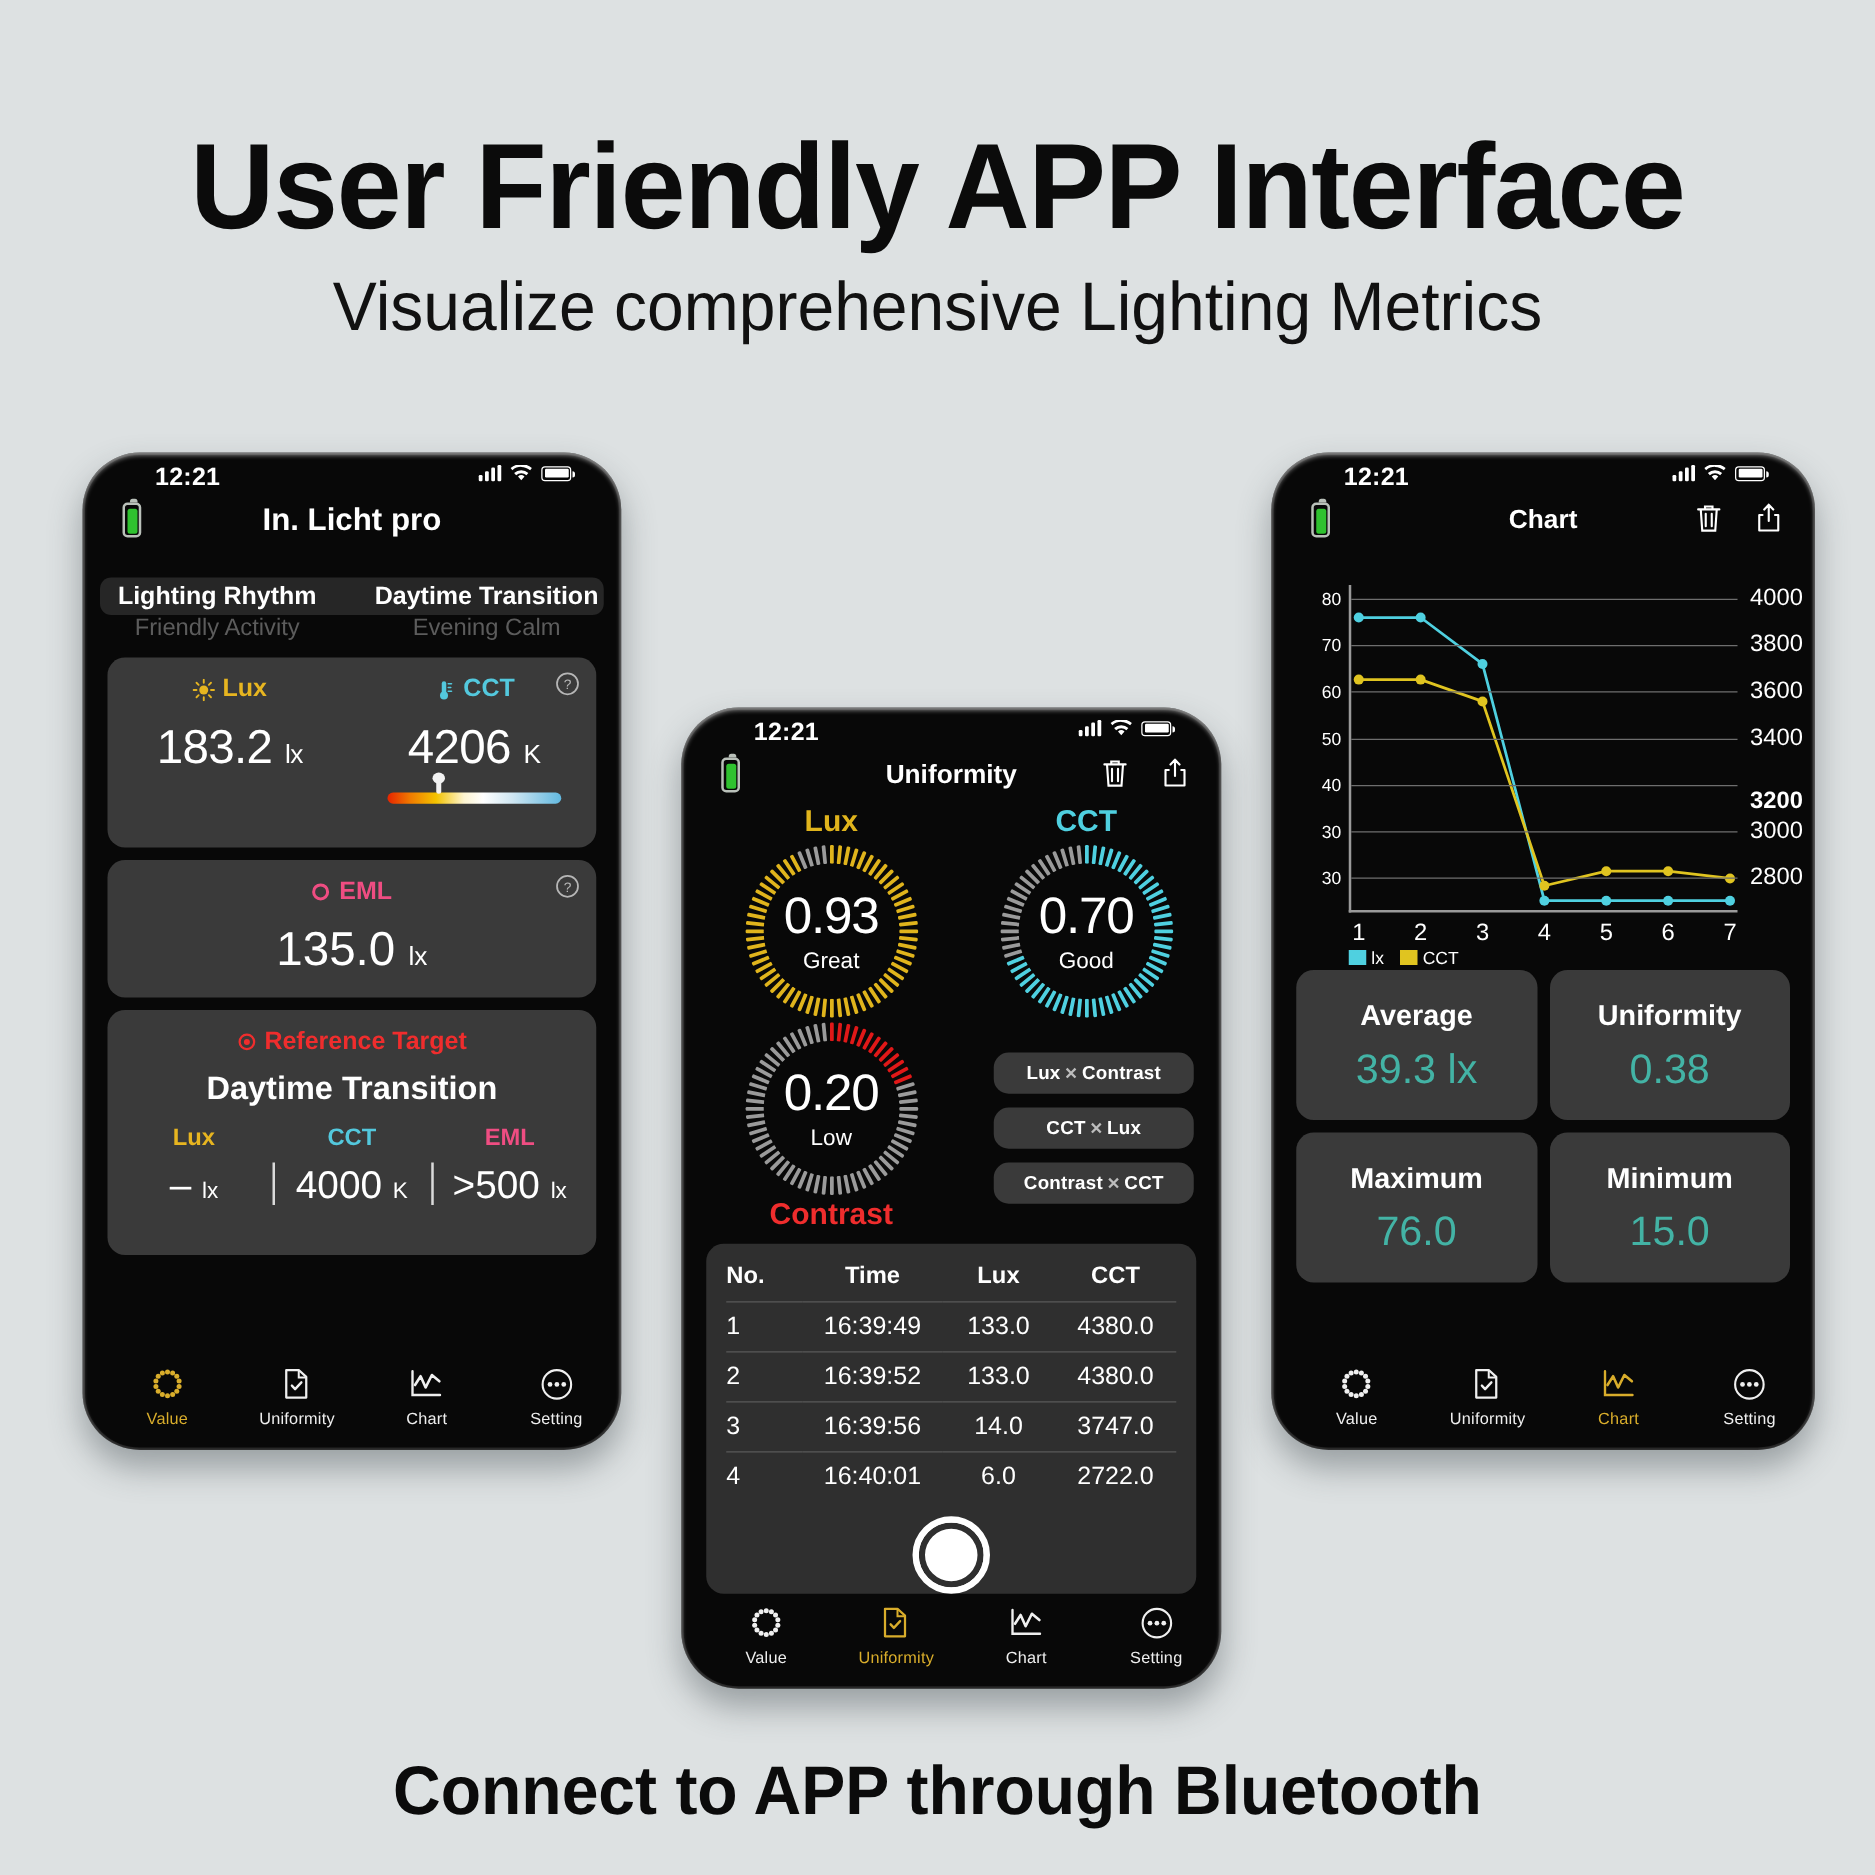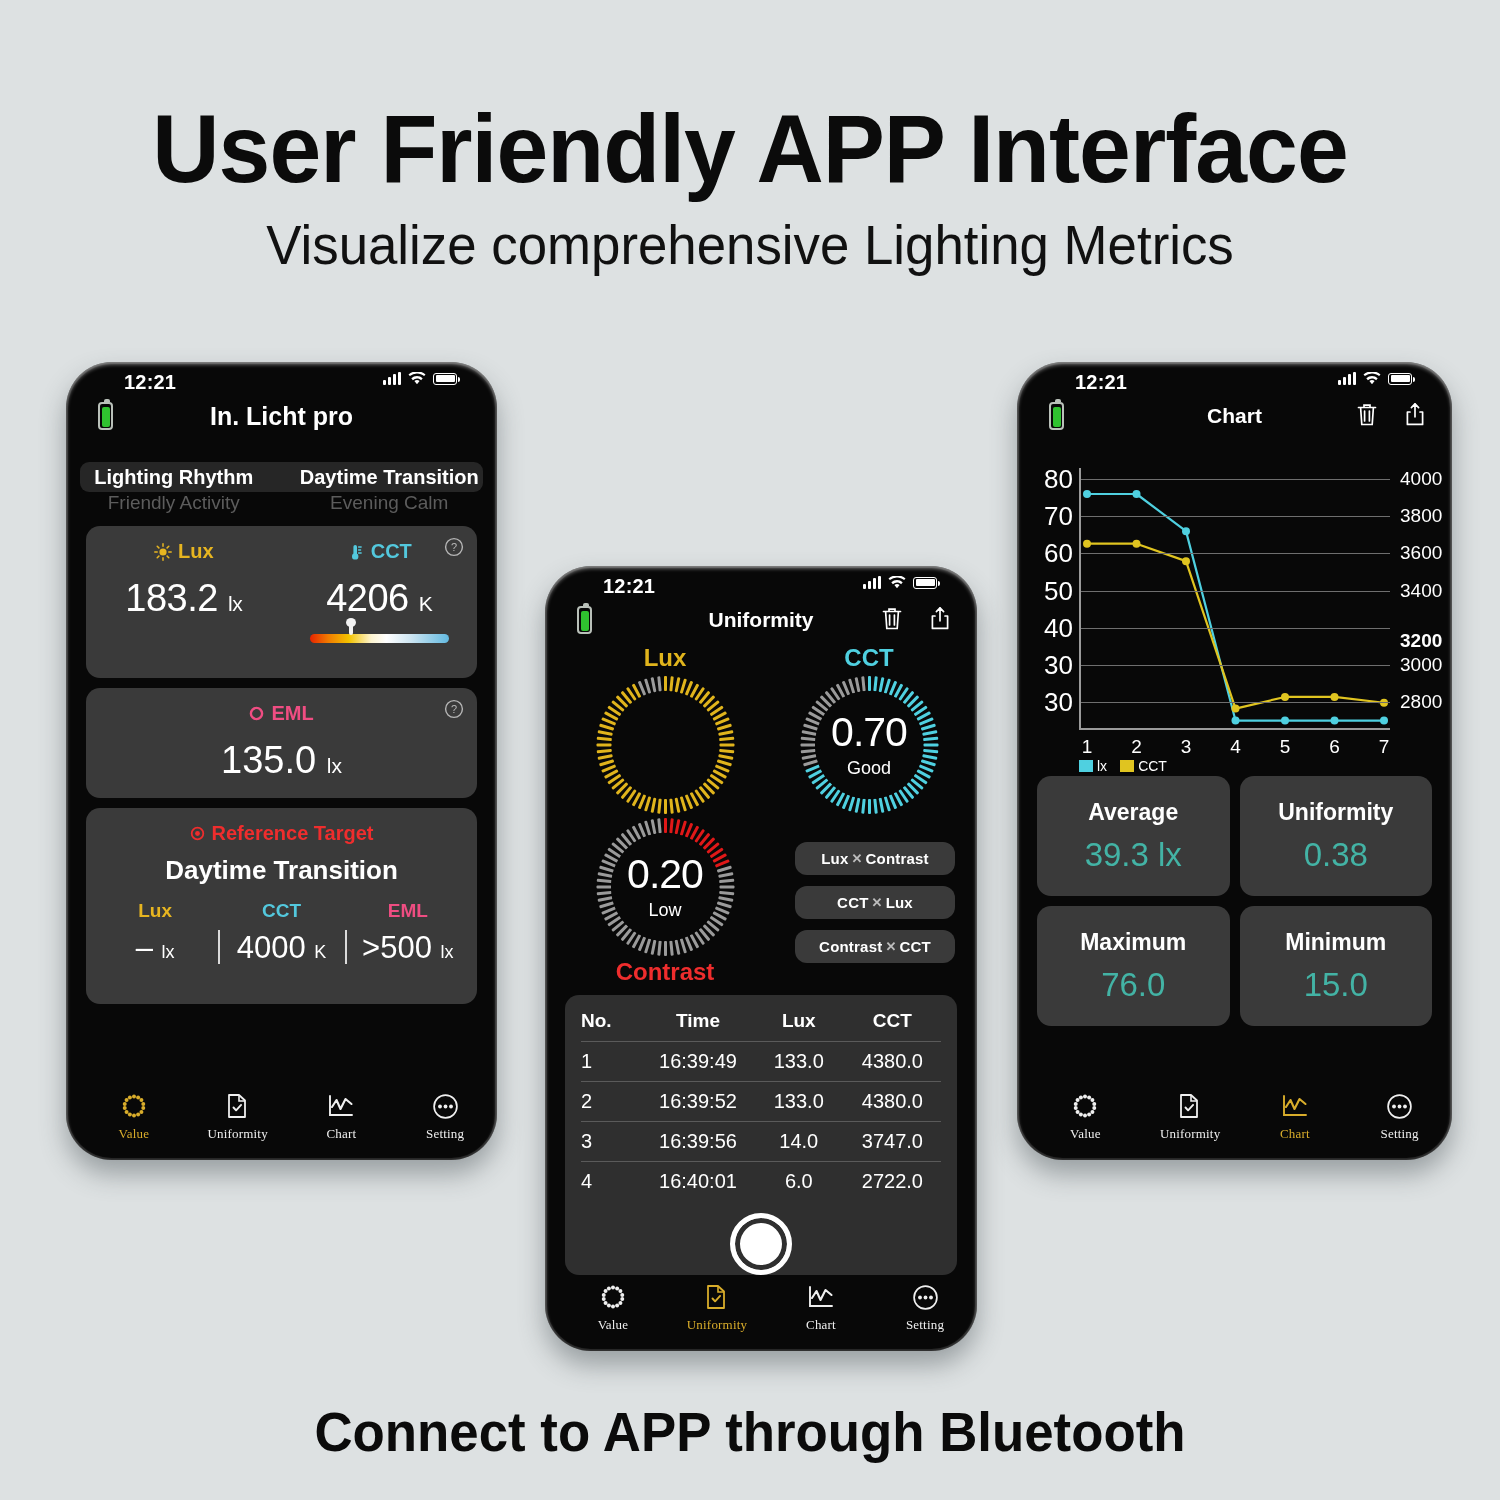--- a/index.html
+++ b/index.html
@@ -98,21 +98,21 @@
   .ref-name{ text-align:center; font-size:26px; font-weight:bold; padding-top:10px; }
   .ref-grid{ display:flex; padding:14px 6px 18px 6px; }
   .ref-cell{ width:33.33%; text-align:center; position:relative; }
   .ref-cell + .ref-cell::before{ content:""; position:absolute; left:0; top:30px; width:2px; height:34px; background:#dadada; }
   .rc-lbl{ font-size:19px; font-weight:bold; }
   .rc-lbl.lux{color:#e7b520} .rc-lbl.cct{color:#53c8dd} .rc-lbl.eml{color:#ef4d82}
   .rc-val{ font-size:31px; margin-top:8px; }
   .rc-val small{ font-size:18px; }
 
   
-  .tabbar{ position:absolute; left:16px; right:0; bottom:18px; display:flex;font-family:Liberation Serif, serif; }
+  .tabbar{ position:absolute; left:16px; right:0; bottom:18px; display:flex; }
   .tab{ width:25%; text-align:center; color:#efefef; }
   .tab .tlabel{ font-size:13px; margin-top:5px; letter-spacing:.2px; }
   .tab.active{ color:#d9ad2b; }
   .tabicon{ height:30px; display:flex; align-items:center; justify-content:center; }
 
   
   .gauges{ position:relative; height:345px; }
   .g-title{ position:absolute; font-size:24px; font-weight:bold; }
   .ring{ position:absolute; width:138px; height:138px; border-radius:50%; }
   .ring .hole{ position:absolute; inset:15px; border-radius:50%; background:#080808;
@@ -140,21 +140,21 @@
   th:nth-child(3),td:nth-child(3){ width:25%; }
   th:nth-child(4),td:nth-child(4){ width:27%; }
   .shutter{ width:62px; height:62px; border-radius:50%; background:#fff;
     border:5px solid #fff; box-shadow:0 0 0 5px #2f2f2f inset; margin:12px auto 14px auto; }
 
   
   .chartwrap{ position:relative; height:330px; margin:8px 0 0 0; }
   .plot{ position:absolute; left:62px; top:22px; right:62px; bottom:46px;
      border-left:2px solid #9a9a9a; border-bottom:2px solid #9a9a9a; }
   .gl{ position:absolute; left:0; right:0; height:1px; background:#6e6e6e; }
-  .ylab{ position:absolute; right:calc(100% + 8px); font-size:26px; transform:translateY(-50%); white-space:nowrap; }
+  .ylab{ position:absolute; right:calc(100% + 8px); font-size:14px; transform:translateY(-50%); white-space:nowrap; }
   .y2lab{ position:absolute; left:calc(100% + 10px); font-size:19px; transform:translateY(-50%); white-space:nowrap; }
   .xlab{ position:absolute; top:calc(100% + 8px); font-size:19px; transform:translateX(-50%); }
   .legend{ position:absolute; left:62px; bottom:2px; display:flex; gap:13px; align-items:center; font-size:14px; }
   .legend span.sw{ width:14px; height:12px; display:inline-block; margin-right:4px; vertical-align:-1px;}
   .statgrid{ display:flex; flex-wrap:wrap; gap:10px; padding:0 20px; }
   .stat{ width:calc(50% - 5px); background:#3a3a3a; border-radius:14px; height:120px;
      display:flex; flex-direction:column; align-items:center; justify-content:center; }
   .stat .slbl{ font-size:23px; font-weight:bold; }
   .stat .sval{ font-size:33px; color:#43b3a5; margin-top:10px; }
 </style>
@@ -438,20 +438,24 @@
           <i style="transform: rotate(309.375deg); background: rgb(224, 180, 28);"></i>
           <i style="transform: rotate(315deg); background: rgb(224, 180, 28);"></i>
           <i style="transform: rotate(320.625deg); background: rgb(224, 180, 28);"></i>
           <i style="transform: rotate(326.25deg); background: rgb(224, 180, 28);"></i>
           <i style="transform: rotate(331.875deg); background: rgb(224, 180, 28);"></i>
           <i style="transform: rotate(337.5deg); background: rgb(154, 154, 154);"></i>
           <i style="transform: rotate(343.125deg); background: rgb(154, 154, 154);"></i>
           <i style="transform: rotate(348.75deg); background: rgb(154, 154, 154);"></i>
           <i style="transform: rotate(354.375deg); background: rgb(154, 154, 154);"></i>
         </div>
+      <div class="hole">
+        <div class="num">0.93</div>
+        <div class="qual">Great</div>
+      </div>
     </div>
 
     <div class="g-title" style="right:43px;top:2px;width:130px;text-align:center;color:#4fd0e0">CCT</div>
     <div class="ring" id="ring1" style="right:39px;top:34px">
       <div class="ticks">
           <i style="transform: rotate(0deg); background: rgb(79, 208, 224);"></i>
           <i style="transform: rotate(5.625deg); background: rgb(79, 208, 224);"></i>
           <i style="transform: rotate(11.25deg); background: rgb(79, 208, 224);"></i>
           <i style="transform: rotate(16.875deg); background: rgb(79, 208, 224);"></i>
           <i style="transform: rotate(22.5deg); background: rgb(79, 208, 224);"></i>

